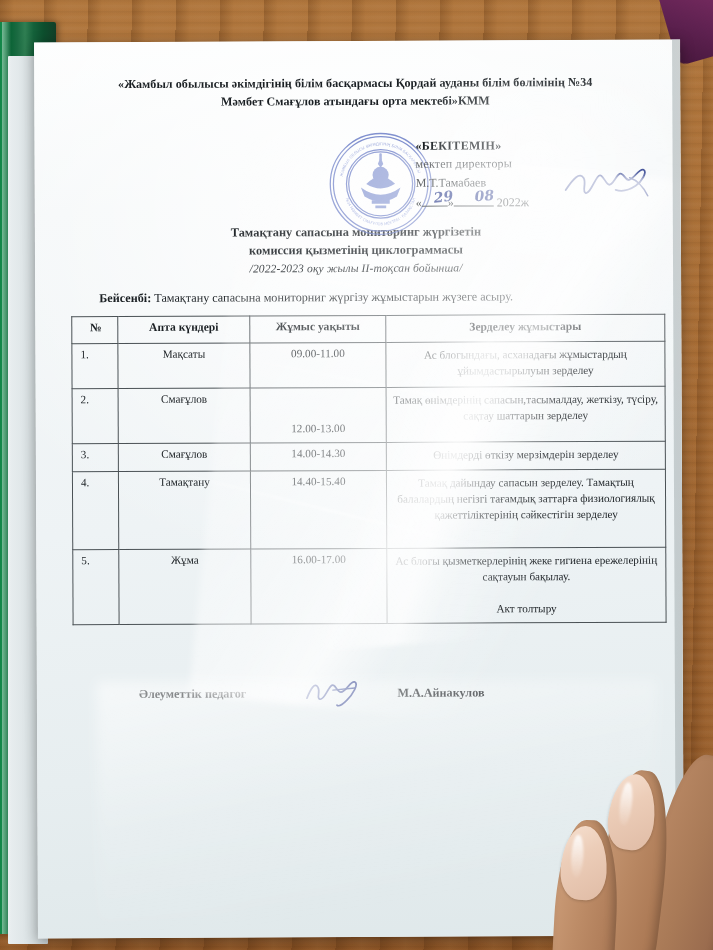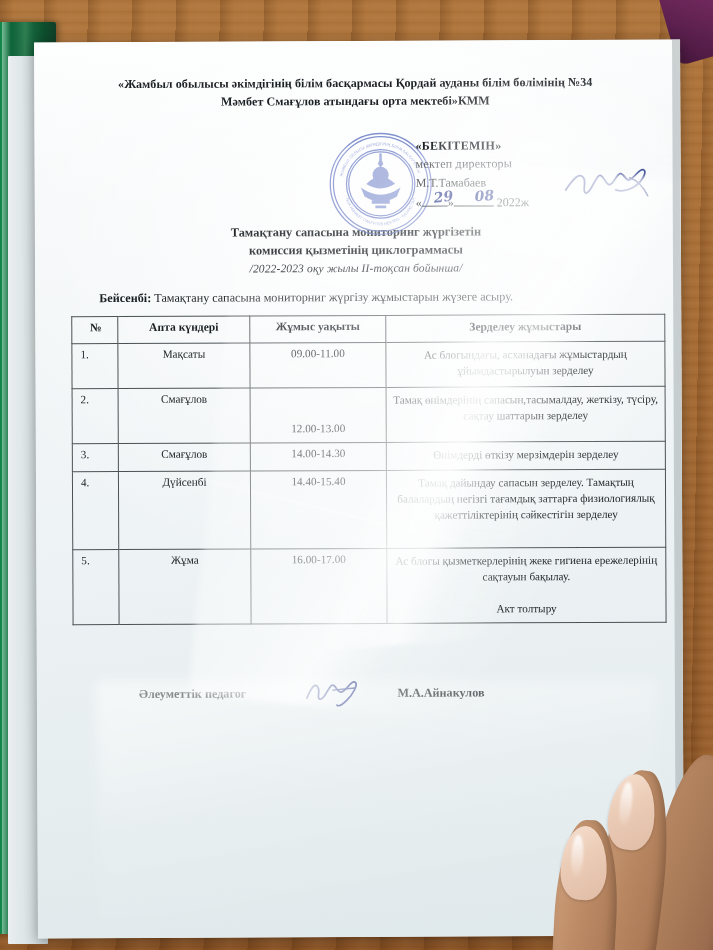--- a/index.html
+++ b/index.html
@@ -431,21 +431,21 @@
           <td class="col-work">Тамақ өнімдерінің сапасын,тасымалдау, жеткізу, түсіру, сақтау шаттарын зерделеу</td>
         </tr>
         <tr class="r3">
           <td class="col-num">3.</td>
           <td class="col-day">Смағұлов</td>
           <td class="col-time">14.00-14.30</td>
           <td class="col-work">Өнімдерді өткізу мерзімдерін зерделеу</td>
         </tr>
         <tr class="r4">
           <td class="col-num">4.</td>
-          <td class="col-day">Дүйсенбі</td>
+          <td class="col-day">Тамақтану</td>
           <td class="col-time">14.40-15.40</td>
           <td class="col-work">Тамақ дайындау сапасын зерделеу. Тамақтың балалардың негізгі тағамдық заттарға физиологиялық қажеттіліктерінің сәйкестігін зерделеу</td>
         </tr>
         <tr class="r5">
           <td class="col-num">5.</td>
           <td class="col-day">Жұма</td>
           <td class="col-time">16.00-17.00</td>
           <td class="col-work">
             <span>Ас блогы қызметкерлерінің жеке гигиена ережелерінің сақтауын бақылау.</span>
             <div class="work-extra">Акт толтыру</div>

